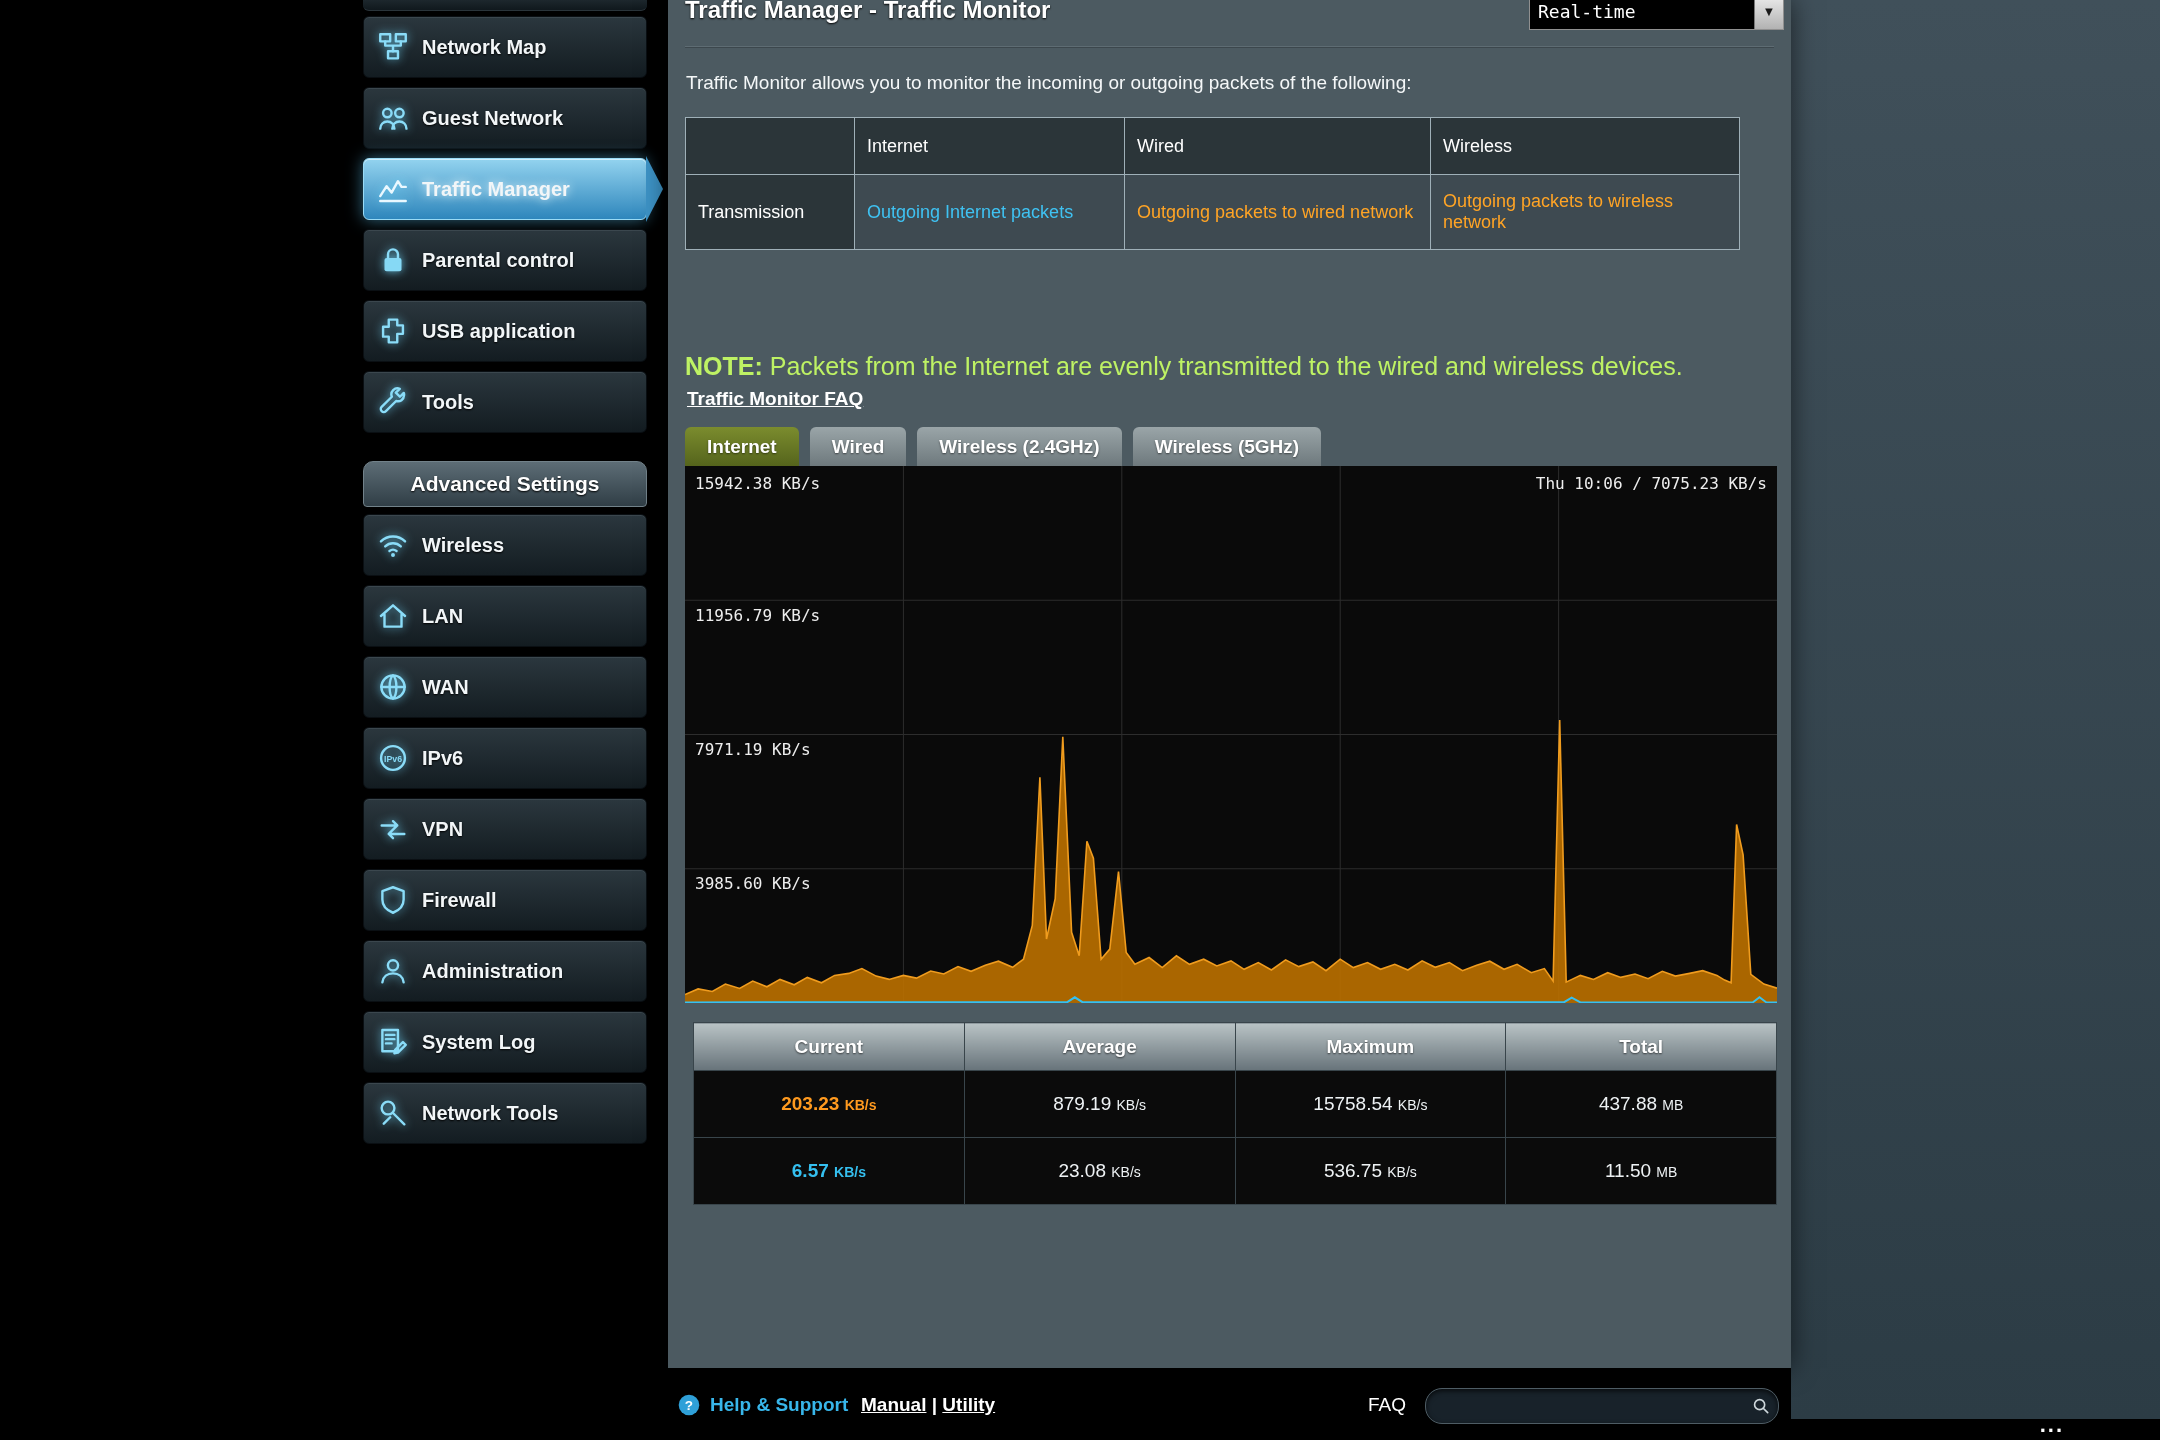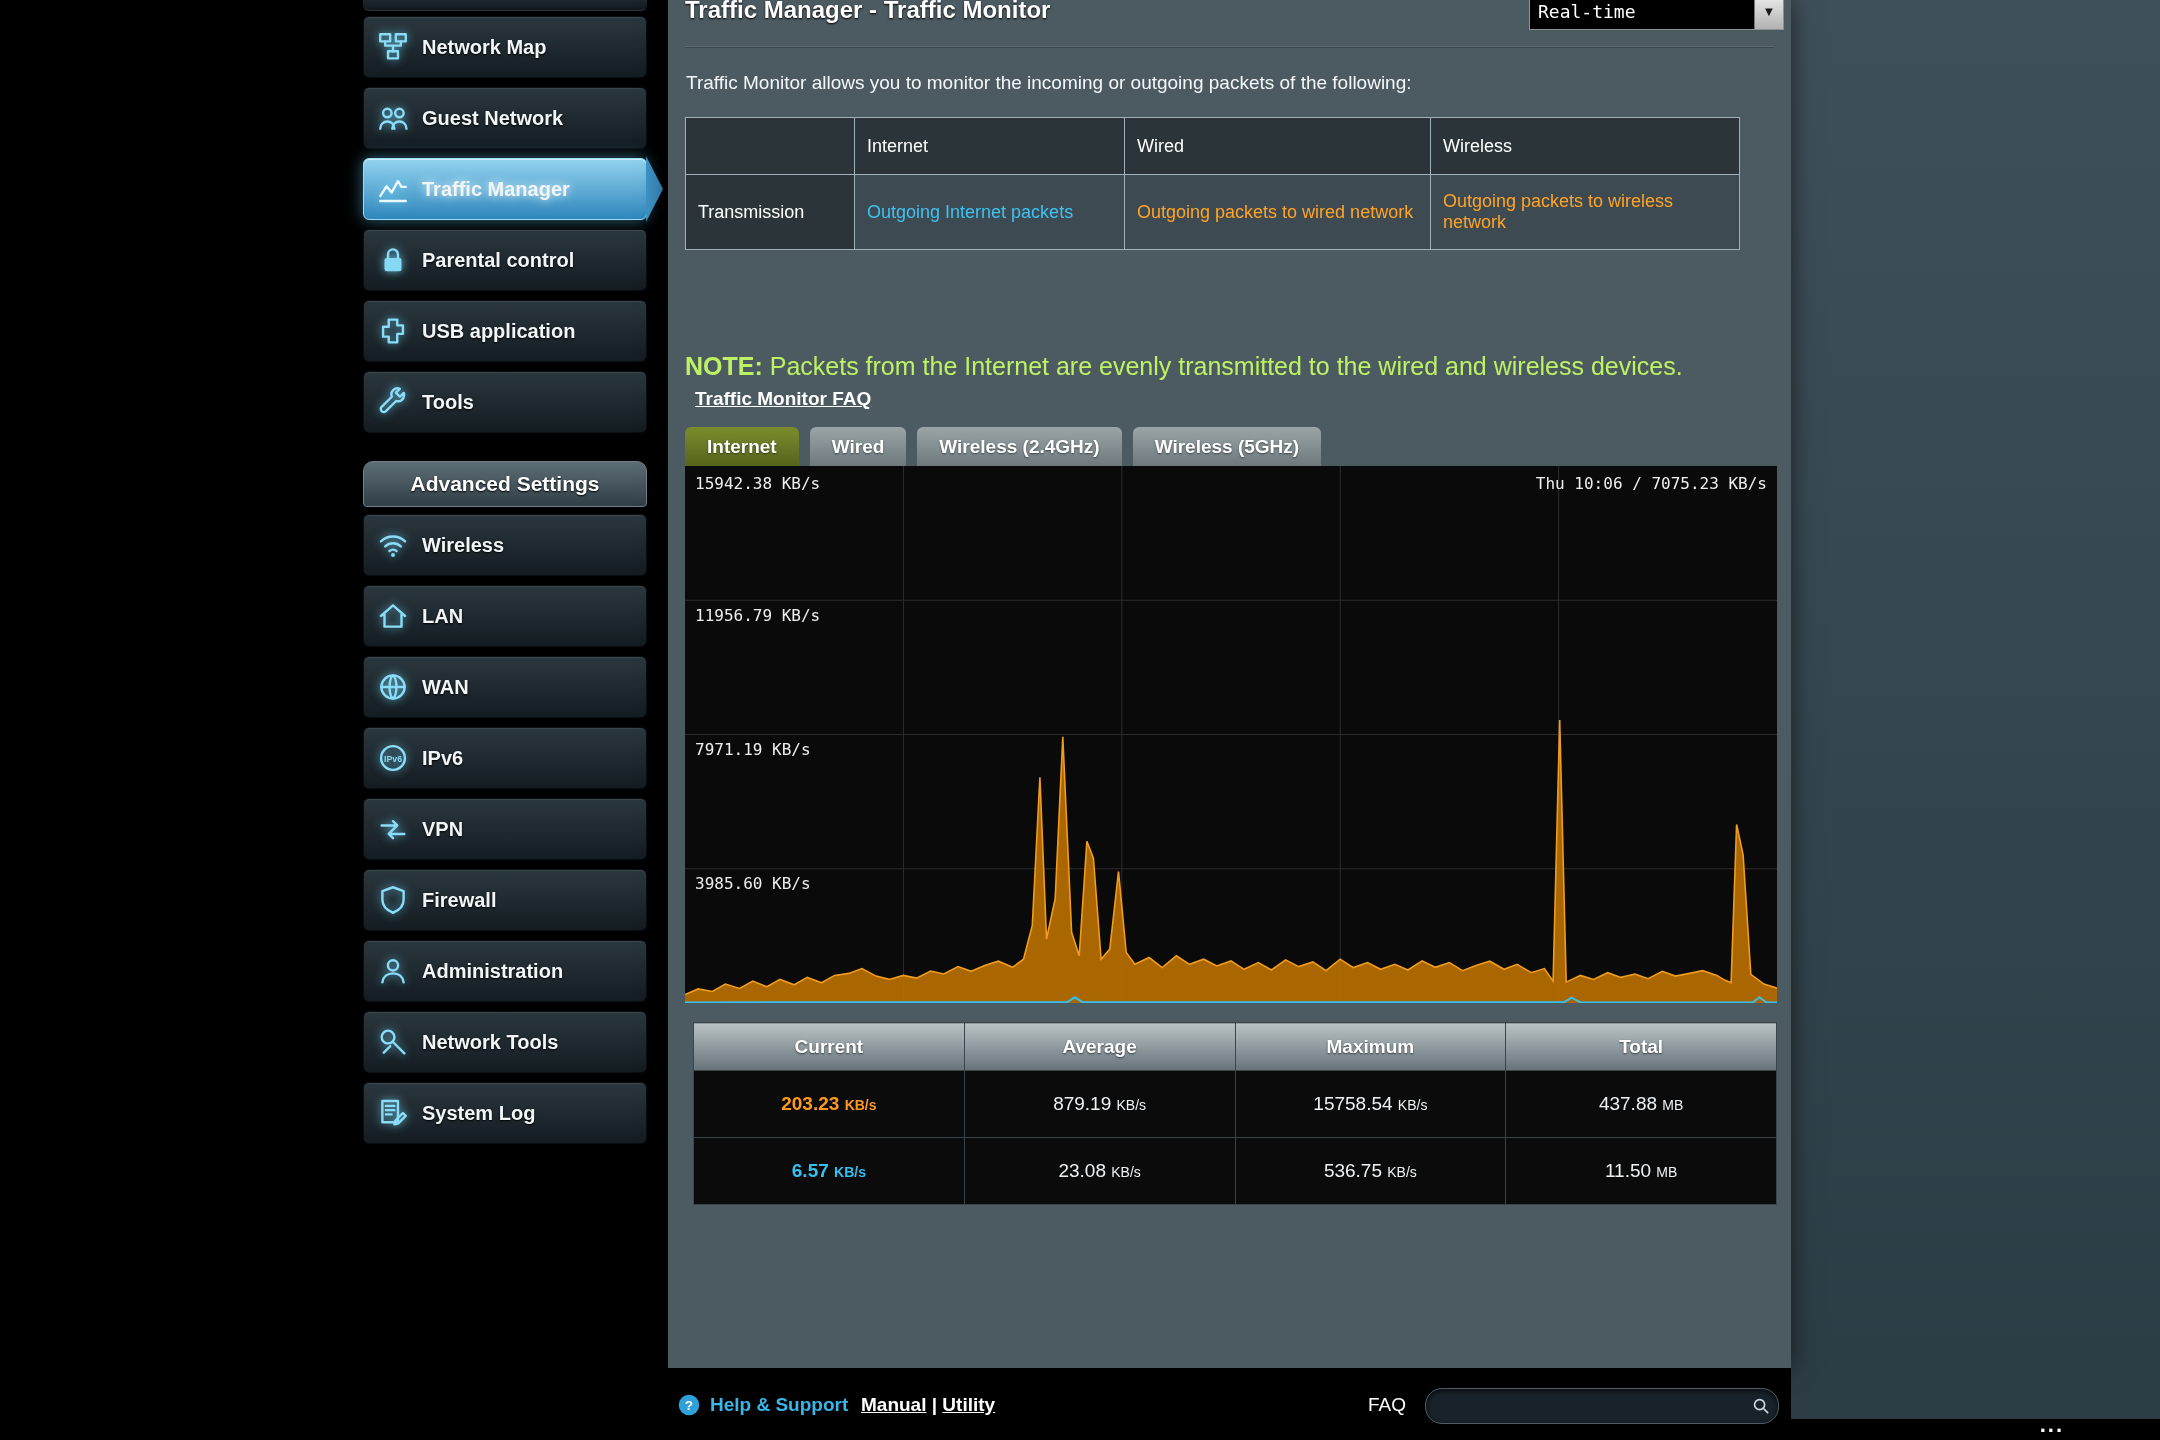--- a/index.html
+++ b/index.html
@@ -47,21 +47,21 @@
     text-align:left;vertical-align:middle;}
   .ptable col.c0{width:169px}.ptable col.c1{width:270px}.ptable col.c2{width:306px}.ptable col.c3{width:309px}
   .ptable thead th{background:#2b3539;color:#fff;height:40px;}
   .ptable .rowlabel{background:#2b3539;color:#fff;}
   .ptable tr.r0 td.data{background:#48565d;height:60px;}
   .ptable tr.r1 td.data{background:#3e4a51;height:58px;}
   .txt-orange{color:#ffa425;}
   .txt-blue{color:#3fc2f2;}
   .note-line{position:absolute;left:17px;top:352px;font-size:25px;color:#bef264;}
   .note-line b{font-weight:bold;}
-  .faq-link{position:absolute;left:27px;top:388px;font-size:19px;font-weight:bold;color:#fff;
+  .faq-link{position:absolute;left:19px;top:388px;font-size:19px;font-weight:bold;color:#fff;
     text-decoration:underline;cursor:pointer;}
   
   .tabs{position:absolute;left:17px;top:427px;display:flex;gap:11px;}
   .tab{height:39px;padding:0 22px;display:flex;align-items:center;border-radius:6px 6px 0 0;
     font-size:19px;font-weight:bold;color:#fff;cursor:pointer;text-shadow:0 1px 2px rgba(0,0,0,.5);
     background:linear-gradient(180deg,#9aa5a8,#6e797d);}
   .tab.active{background:linear-gradient(180deg,#7b8c2e,#55641c);}
   
   .chart{position:absolute;left:17px;top:466px;width:1092px;height:537px;background:#0a0a0a;}
   .chart svg{position:absolute;left:0;top:0;width:100%;height:100%;}
@@ -258,39 +258,39 @@
             </g>
           </svg>
       </span>
       <span class="nlabel">Administration</span>
     </div>
 
     <div class="nav">
       <span class="nicon">
         <svg viewBox="0 0 24 24">
             <g class="ic">
-              <circle cx="8.5" cy="8.5" r="4.5"></circle>
-              <path d="M12 12l8 8M5.5 19.5L10 15"></path>
-            </g>
-          </svg>
-      </span>
-      <span class="nlabel">Network Tools</span>
-    </div>
-
-    <div class="nav">
-      <span class="nicon">
-        <svg viewBox="0 0 24 24">
-            <g class="ic">
               <rect x="4.5" y="3.5" width="11" height="15"></rect>
               <path d="M7 7h6M7 10h6M7 13h4"></path>
               <path d="M13.5 17.5l5.5-5.5 2 2-5.5 5.5-2.5.5z"></path>
             </g>
           </svg>
       </span>
       <span class="nlabel">System Log</span>
+    </div>
+
+    <div class="nav">
+      <span class="nicon">
+        <svg viewBox="0 0 24 24">
+            <g class="ic">
+              <circle cx="8.5" cy="8.5" r="4.5"></circle>
+              <path d="M12 12l8 8M5.5 19.5L10 15"></path>
+            </g>
+          </svg>
+      </span>
+      <span class="nlabel">Network Tools</span>
     </div>
   </div>
 
   <div class="panel">
 
     <div class="page-title">Traffic Manager - Traffic Monitor</div>
 
     <div class="mode-select">
       <span class="sel-text">Real-time</span>
       <span class="sel-arrow">▼</span>

